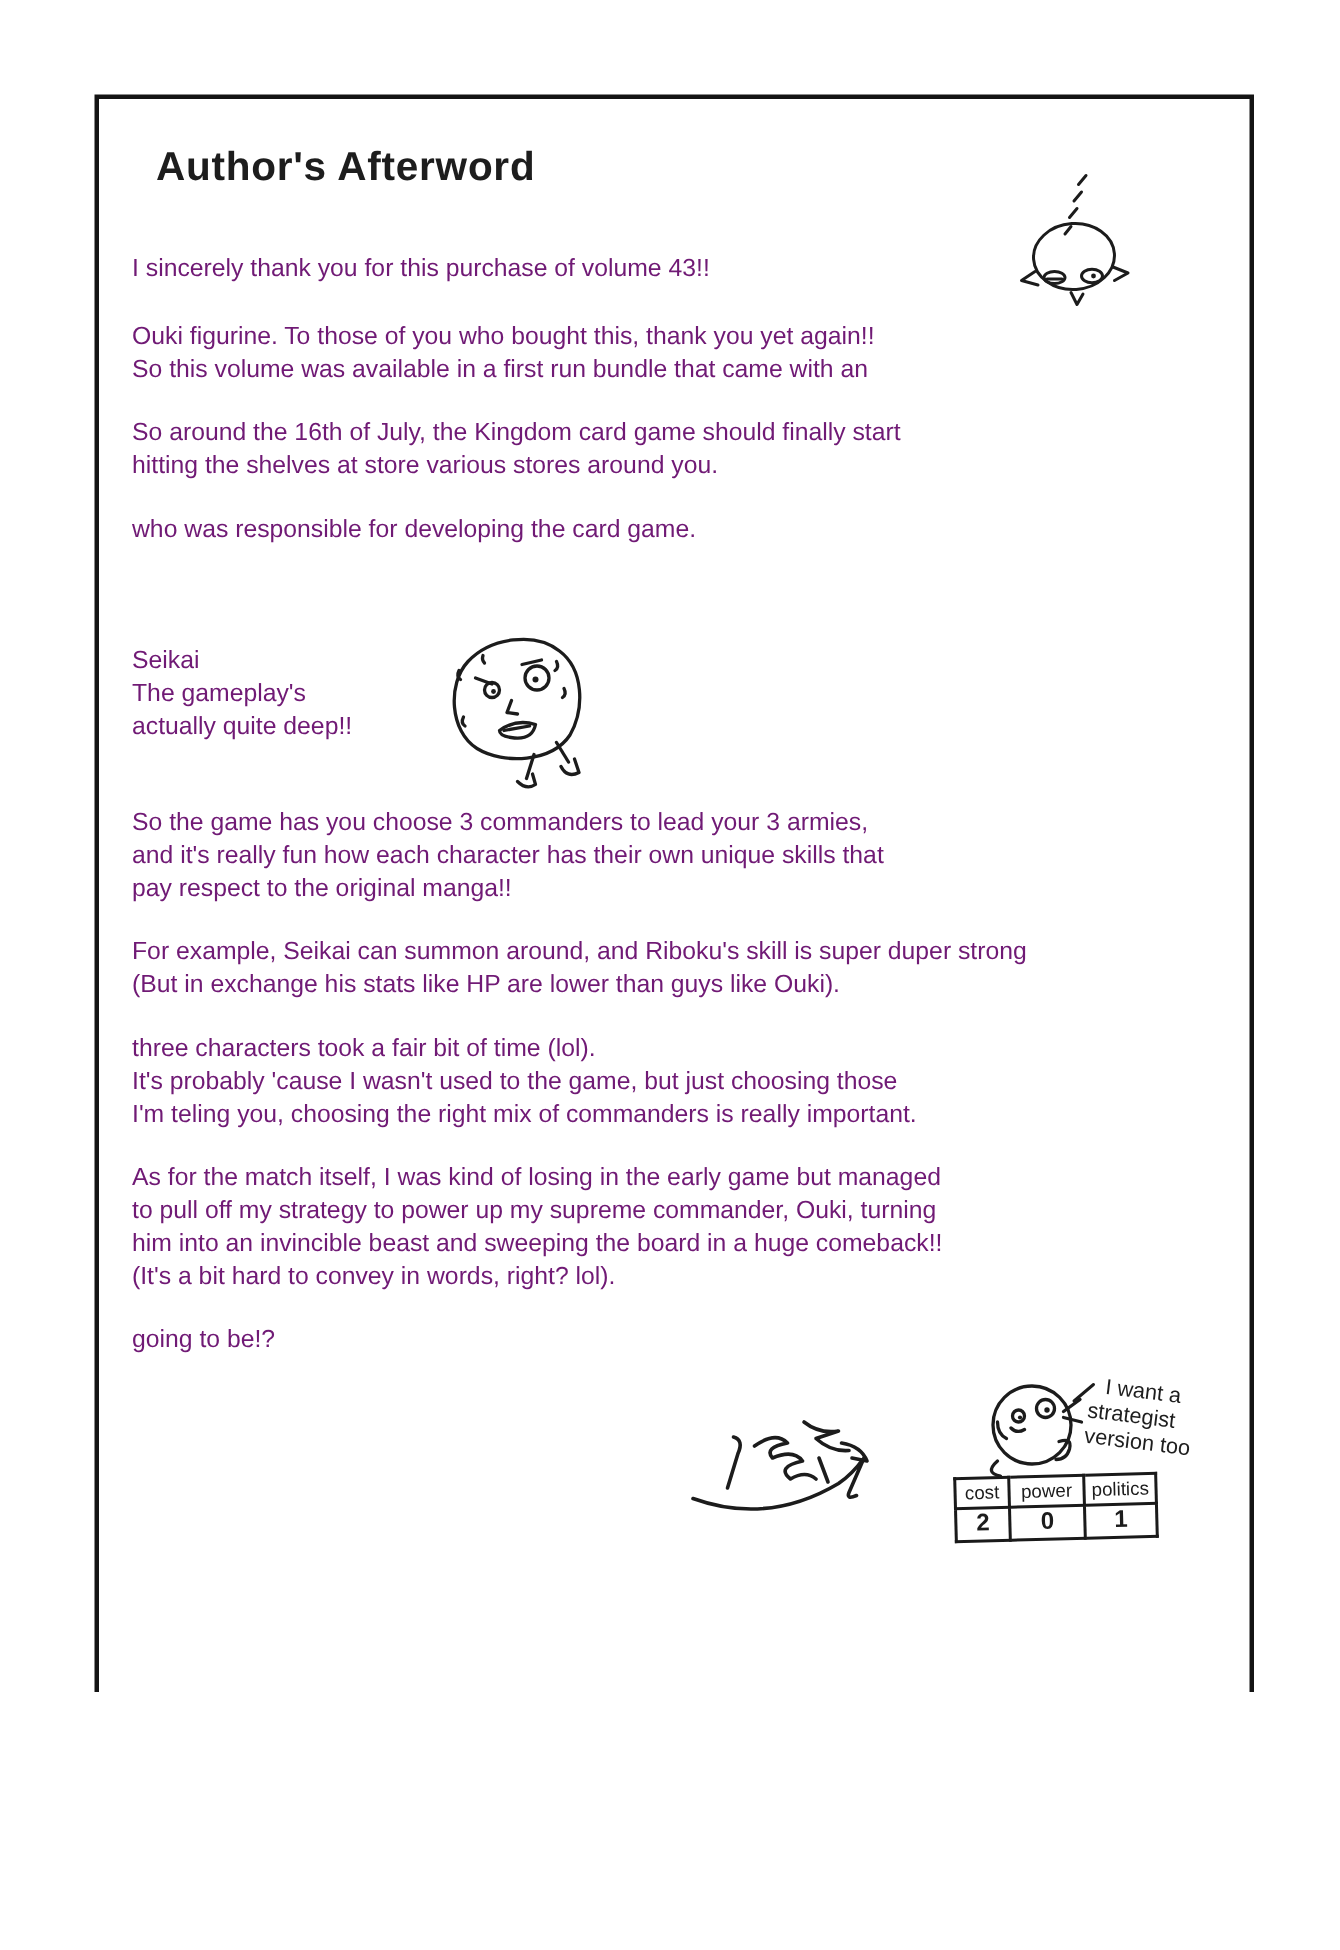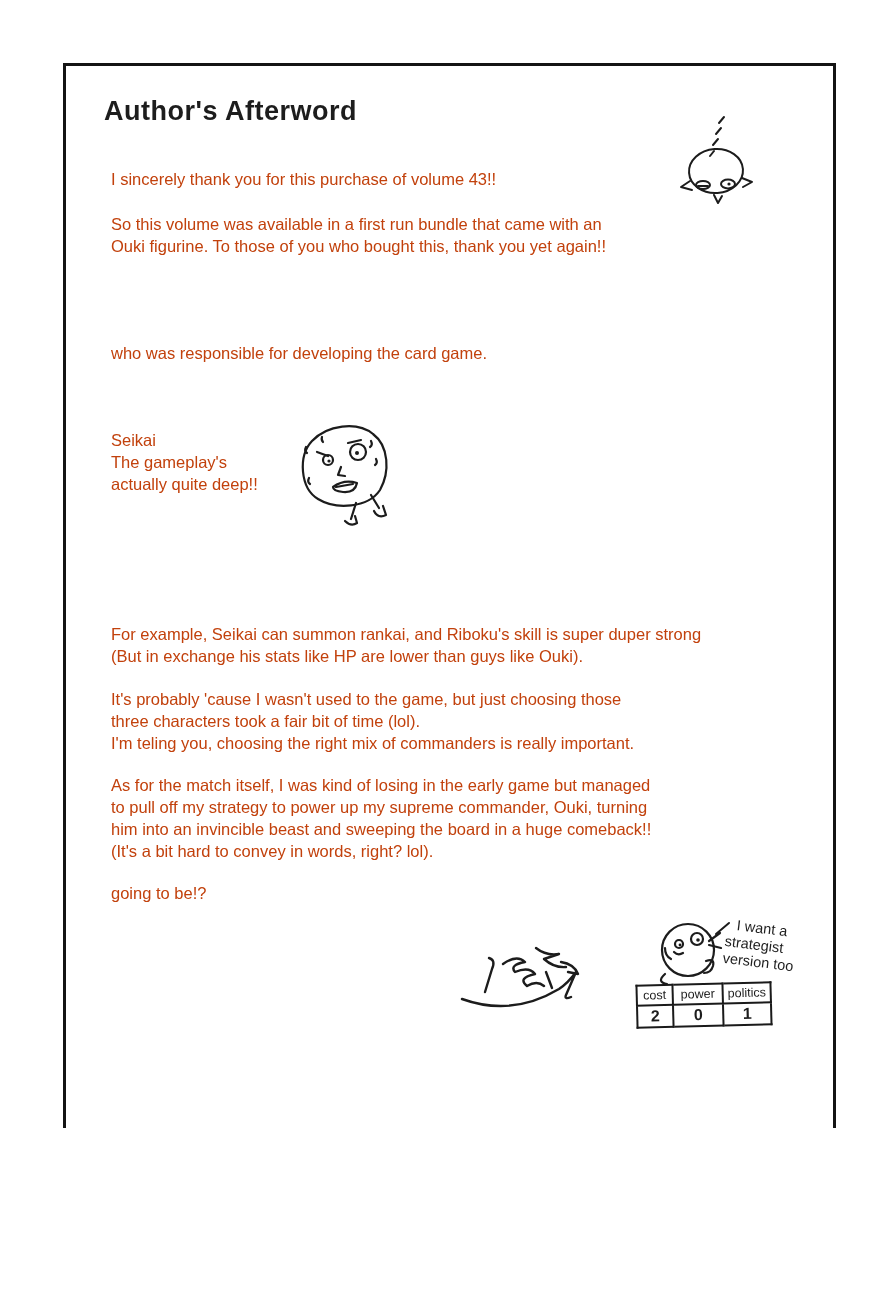--- a/index.html
+++ b/index.html
@@ -9,21 +9,21 @@
     font-family:"Liberation Sans", sans-serif; color:#1c1c1c; overflow:hidden;
   }
   .frame {
     position:absolute; left:63px; top:63px; width:773px; height:1176px;
     border:3px solid #141414; background:#ffffff;
   }
   .title {
     position:absolute; left:104px; top:96px; font-size:27px; font-weight:bold;
     letter-spacing:0.5px; color:#1d1d1d;
   }
-  .para { position:absolute; left:111px; font-size:16.5px; line-height:22px; color:#c2410c; }
+  .para { position:absolute; left:88px; font-size:16.5px; line-height:22px; color:#701a75; }
   .tline { white-space:nowrap; }
   .speech {
     position:absolute; left:728px; top:916px; font-size:14.5px; line-height:17px;
     transform:rotate(7deg); transform-origin:left top; color:#1e1e1e;
   }
   .speech .s0 { margin-left:10px; }
   .stats {
     position:absolute; left:636px; top:983px; border-collapse:collapse;
     transform:rotate(-1.5deg); background:#fff;
   }
@@ -41,44 +41,53 @@
 <div class="sheet">
   <div class="frame"></div>
 
   <h1 class="title">Author's Afterword</h1>
 
   <div class="para" style="top:168px">
     <div class="tline">I sincerely thank you for this purchase of volume 43!!</div>
   </div>
 
   <div class="para" style="top:213px">
+    <div class="tline">Ouki figurine. To those of you who bought this, thank you yet again!!</div>
     <div class="tline">So this volume was available in a first run bundle that came with an</div>
-    <div class="tline">Ouki figurine. To those of you who bought this, thank you yet again!!</div>
   </div>
 
+  <div class="para" style="top:277px">
+    <div class="tline">So around the 16th of July, the Kingdom card game should finally start</div>
+    <div class="tline">hitting the shelves at store various stores around you.</div>
+  </div>
 
   <div class="para" style="top:342px">
     <div class="tline">who was responsible for developing the card game.</div>
   </div>
 
   <div class="para" style="top:429px">
     <div class="tline">Seikai</div>
     <div class="tline">The gameplay's</div>
     <div class="tline">actually quite deep!!</div>
   </div>
 
+  <div class="para" style="top:537px">
+    <div class="tline">So the game has you choose 3 commanders to lead your 3 armies,</div>
+    <div class="tline">and it's really fun how each character has their own unique skills that</div>
+    <div class="tline">pay respect to the original manga!!</div>
+  </div>
 
   <div class="para" style="top:623px">
-    <div class="tline">For example, Seikai can summon rankai, and Riboku's skill is super duper strong</div>
+    <div class="tline">For example, Seikai can summon around, and Riboku's skill is super duper strong</div>
     <div class="tline">(But in exchange his stats like HP are lower than guys like Ouki).</div>
   </div>
 
   <div class="para" style="top:688px">
+    <div class="tline">three characters took a fair bit of time (lol).</div>
     <div class="tline">It's probably 'cause I wasn't used to the game, but just choosing those</div>
-    <div class="tline">three characters took a fair bit of time (lol).</div>
     <div class="tline">I'm teling you, choosing the right mix of commanders is really important.</div>
   </div>
 
   <div class="para" style="top:774px">
     <div class="tline">As for the match itself, I was kind of losing in the early game but managed</div>
     <div class="tline">to pull off my strategy to power up my supreme commander, Ouki, turning</div>
     <div class="tline">him into an invincible beast and sweeping the board in a huge comeback!!</div>
     <div class="tline">(It's a bit hard to convey in words, right? lol).</div>
   </div>
 

